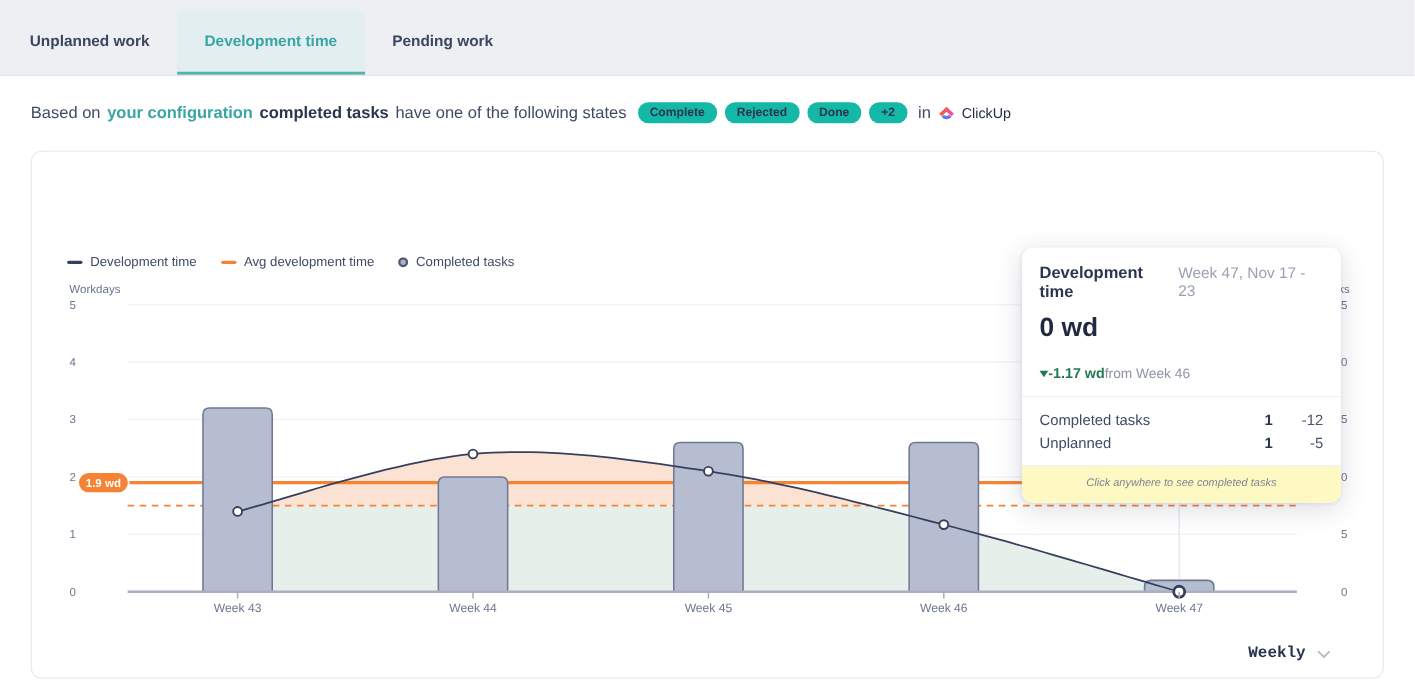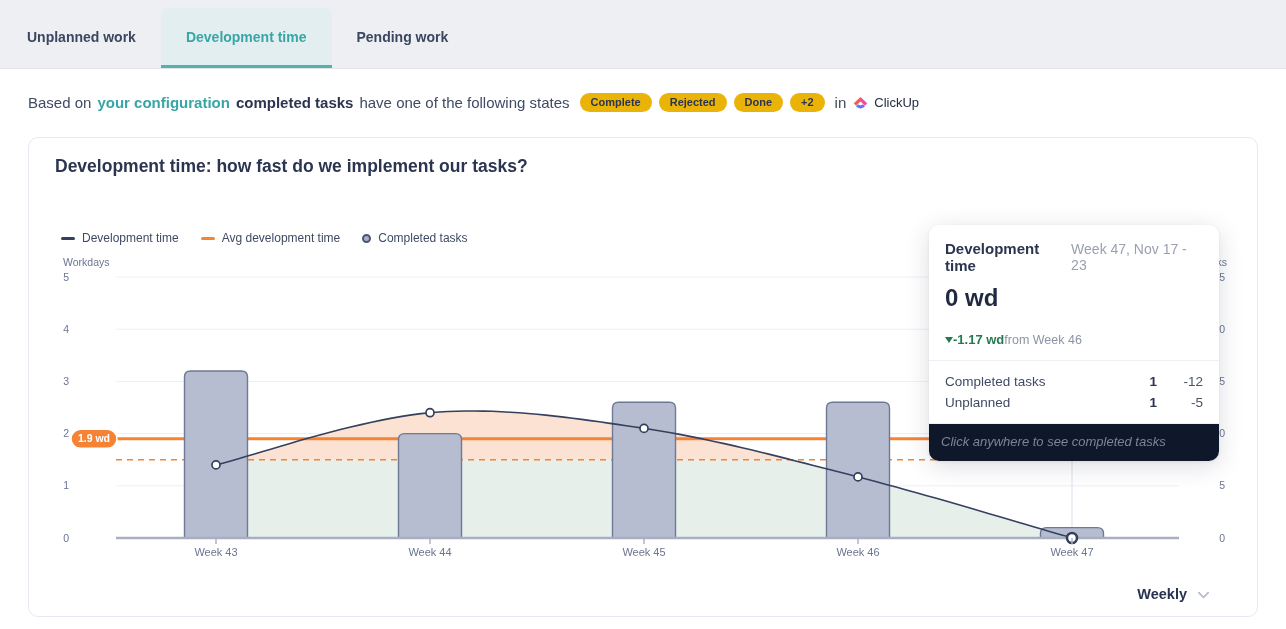--- a/index.html
+++ b/index.html
@@ -12,21 +12,21 @@
   .tab { display:flex; align-items:center; padding:0 25px; margin-top:8px;
     font-size:14px; font-weight:600; color:#3c4660; cursor:pointer;
     border-radius:8px 8px 0 0; border-bottom:3px solid transparent; }
   .tab.active { background:#e2eef0; color:#39a5a5; border-bottom:3px solid #52b2ac; }
 
   
   .banner { display:flex; align-items:center; flex-wrap:wrap; gap:6px;
     margin:24px 0 0 28px; font-size:15px; color:#3f4a63; }
   .banner .lnk { color:#39a5a5; font-weight:700; cursor:pointer; }
   .banner .bld { color:#2b3550; font-weight:700; }
-  .pill { background:#eab308; color:#2b3550; font-size:11px; font-weight:700;
+  .pill { background:#14b8a6; color:#2b3550; font-size:11px; font-weight:700;
     padding:4px 11px; border-radius:11px; line-height:1; }
   .appname { font-weight:500; color:#222c45; font-size:13px; display:flex; align-items:center; gap:5px; }
 
   
   .card { position:absolute; left:28px; top:137px; width:1230px; height:480px;
     background:#fff; border:1px solid #e7e9f0; border-radius:10px; }
   .card-title { position:absolute; left:26px; top:18px; font-size:17.5px; font-weight:600; color:#2b3550; }
   .card-sub { position:absolute; left:26px; top:52px; font-size:12.5px; color:#a3a8b6; }
   .card-sub b { color:#8b90a0; }
 
@@ -48,26 +48,26 @@
   .tt-change { display:flex; align-items:center; gap:0; padding:8px 16px 13px; font-size:13px;margin-top:12px; }
   .tri-down { width:0; height:0; border-left:4.5px solid transparent; border-right:4.5px solid transparent;
     border-top:6px solid #217a51; }
   .tt-delta { color:#217a51; font-weight:700; }
   .tt-from { color:#8d93a3; font-size:12.5px; }
   .tt-rows { border-top:1px solid #eef0f4; padding:10px 16px; }
   .tt-row { display:flex; align-items:center; height:21px; font-size:13.5px; color:#3f4a63; }
   .tt-row .lbl { flex:1; }
   .tt-row .val { width:36px; text-align:right; font-weight:700; color:#2b3550; }
   .tt-row .dlt { width:46px; text-align:right; color:#4a5368; }
-  .tt-foot { border-top:1px solid #eef0f4; background:#0f172a; padding:10px 12px 12px;
-    text-align:left; font-size:13px; font-style:italic; color:#7d8495; }
+  .tt-foot { border-top:1px solid #eef0f4; background:#fef9c3; padding:10px 12px 12px;
+    text-align:center; font-size:10px; font-style:italic; color:#7d8495; }
 
   
   .period { position:absolute; right:46px; bottom:14px; display:flex; align-items:center; gap:9px; cursor:pointer; }
-  .period .p-lbl { font-size:14.5px; font-weight:600; color:#273250; }
+  .period .p-lbl { font-size:14.5px; font-weight:600; color:#273250;font-family:Liberation Mono, monospace; }
 </style>
 </head>
 <body>
 
 <div class="tabbar">
     <div class="tab">Unplanned work</div>
     <div class="tab active">Development time</div>
     <div class="tab">Pending work</div>
   </div>
 
@@ -96,21 +96,20 @@
         </linearGradient>
       </defs>
       <path fill="url(#cu1)" d="M2.5 13.2 L12 4.4 L21.5 13.2 L18.3 16.5 L12 10.6 L5.7 16.5 Z"></path>
       <path fill="url(#cu2)" d="M5.7 17.4 C7.6 19.3 9.7 20.3 12 20.3 C14.3 20.3 16.4 19.3 18.3 17.4 L15.4 14.5 C14.3 15.5 13.2 16 12 16 C10.8 16 9.7 15.5 8.6 14.5 Z"></path>
     </svg>
     <span>ClickUp</span>
   </span>
 </div>
 
 <div class="card">
-  <div class="card-title">Development time: how fast do we implement our tasks?</div>
 
   <div class="legend" id="legend">
       <div class="legend-item">
         <span class="sw-dash" style="background: rgb(53, 64, 94);"></span>
         <span>Development time</span>
       </div>
       <div class="legend-item">
         <span class="sw-dash" style="background: rgb(246, 131, 51);"></span>
         <span>Avg development time</span>
       </div>

